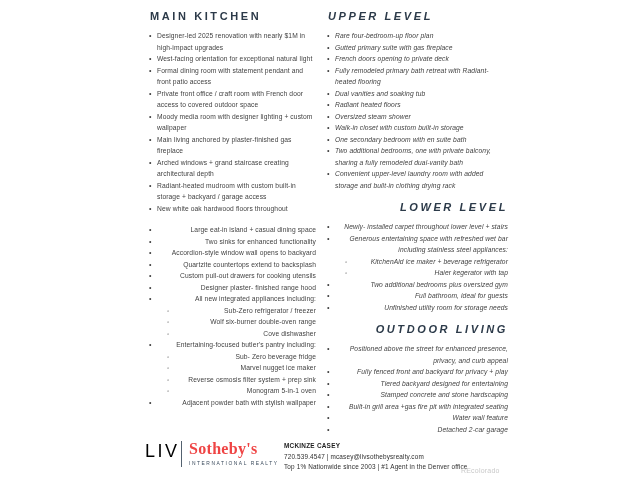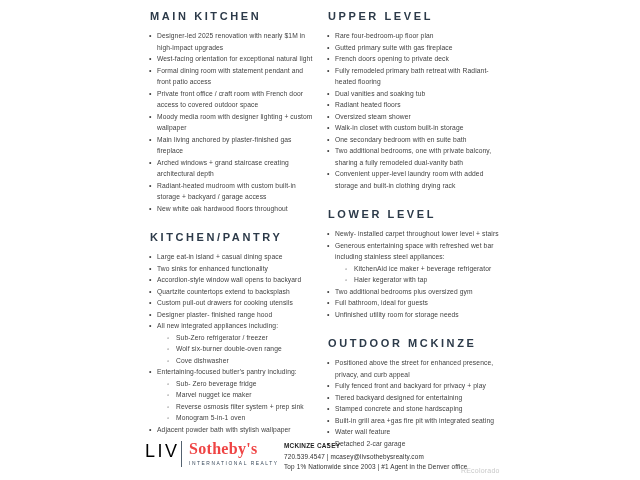--- a/index.html
+++ b/index.html
@@ -2,27 +2,27 @@
 <html><head>
 <meta charset="utf-8">
 <style>
   html,body { margin:0; padding:0; background:#ffffff; }
   .page {
     position:relative; width:640px; height:480px; background:#ffffff;
     font-family:"Liberation Sans", sans-serif; overflow:hidden;
   }
   .col { position:absolute; top:10px; }
   .col-left  { left:148px; width:168px; }
-  .col-right { left:326px; width:182px; }
+  .col-right { left:326px; width:182px;font-style:italic; }
 
   .section-title {
     font-size:11px; font-weight:700; letter-spacing:2.6px;
     color:#2c3a49; margin:0 0 7px 2px; line-height:13px; white-space:nowrap;
   }
-  .section + .section { margin-top:17px; }
+  .section + .section { margin-top:10px;text-align:right; }
 
   ul.bullets { list-style:none; margin:0; padding:0; }
   li.bullet {
     position:relative; padding-left:9px;
     font-size:6.7px; line-height:11.5px; color:#3f3f3f; letter-spacing:0.1px;
   }
   li.bullet::before {
     content:"\2022"; position:absolute; left:1px; top:0; color:#3f3f3f; font-size:7px;
   }
   ul.sub-bullets { list-style:none; margin:0; padding:0 0 0 10px; }
@@ -71,21 +71,20 @@
           <li class="bullet"><span>Formal dining room with statement pendant and front patio access</span></li>
           <li class="bullet"><span>Private front office / craft room with French door access to covered outdoor space</span></li>
           <li class="bullet"><span>Moody media room with designer lighting + custom wallpaper</span></li>
           <li class="bullet"><span>Main living anchored by plaster-finished gas fireplace</span></li>
           <li class="bullet"><span>Arched windows + grand staircase creating architectural depth</span></li>
           <li class="bullet"><span>Radiant-heated mudroom with custom built-in storage + backyard / garage access</span></li>
           <li class="bullet"><span>New white oak hardwood floors throughout</span></li>
         </ul>
       </div>
       <div class="section">
-        <h2 class="section-title">KITCHEN/PANTRY</h2>
         <ul class="bullets">
           <li class="bullet"><span>Large eat-in island + casual dining space</span></li>
           <li class="bullet"><span>Two sinks for enhanced functionality</span></li>
           <li class="bullet"><span>Accordion-style window wall opens to backyard</span></li>
           <li class="bullet"><span>Quartzite countertops extend to backsplash</span></li>
           <li class="bullet"><span>Custom pull-out drawers for cooking utensils</span></li>
           <li class="bullet"><span>Designer plaster- finished range hood</span></li>
           <li class="bullet"><span>All new integrated appliances including:</span><ul class="sub-bullets">
               <li class="sub-bullet">Sub-Zero refrigerator / freezer</li>
               <li class="sub-bullet">Wolf six-burner double-oven range</li>
@@ -125,21 +124,21 @@
           <li class="bullet"><span>Generous entertaining space with refreshed wet bar including stainless steel appliances:</span><ul class="sub-bullets">
               <li class="sub-bullet">KitchenAid ice maker + beverage refrigerator</li>
               <li class="sub-bullet">Haier kegerator with tap</li>
             </ul></li>
           <li class="bullet"><span>Two additional bedrooms plus oversized gym</span></li>
           <li class="bullet"><span>Full bathroom, ideal for guests</span></li>
           <li class="bullet"><span>Unfinished utility room for storage needs</span></li>
         </ul>
       </div>
       <div class="section">
-        <h2 class="section-title">OUTDOOR MCKINZE</h2>
+        <h2 class="section-title">OUTDOOR LIVING</h2>
         <ul class="bullets">
           <li class="bullet"><span>Positioned above the street for enhanced presence, privacy, and curb appeal</span></li>
           <li class="bullet"><span>Fully fenced front and backyard for privacy + play</span></li>
           <li class="bullet"><span>Tiered backyard designed for entertaining</span></li>
           <li class="bullet"><span>Stamped concrete and stone hardscaping</span></li>
           <li class="bullet"><span>Built-in grill area +gas fire pit with integrated seating</span></li>
           <li class="bullet"><span>Water wall feature</span></li>
           <li class="bullet"><span>Detached 2-car garage</span></li>
         </ul>
       </div>

